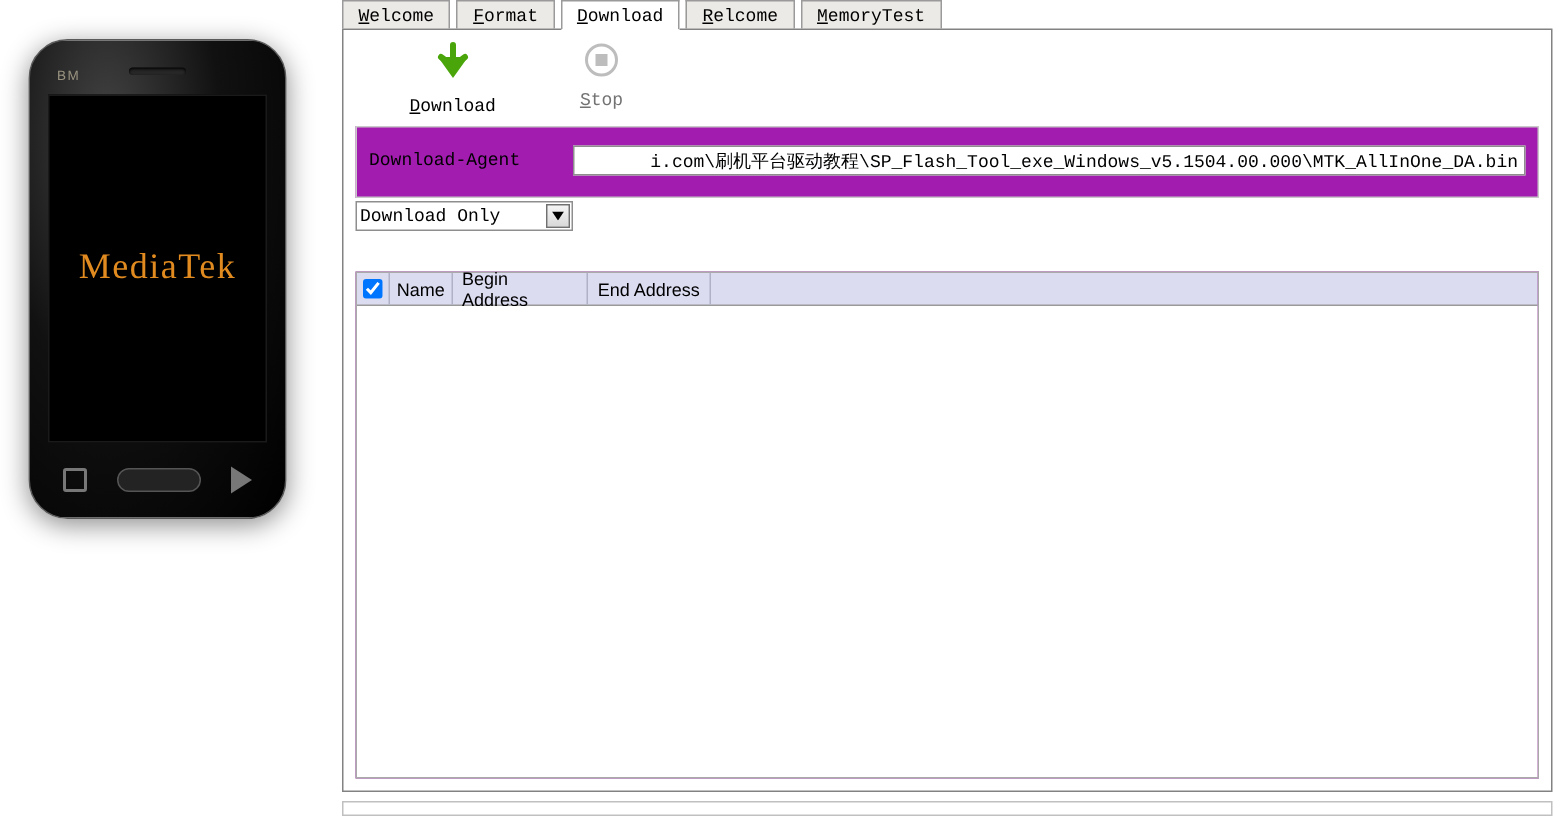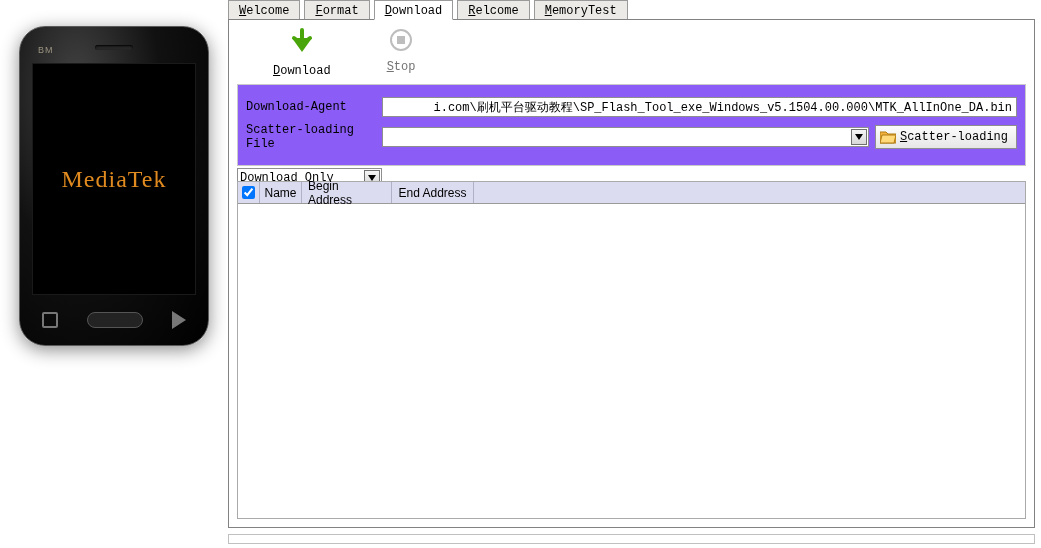--- a/index.html
+++ b/index.html
@@ -20,21 +20,21 @@
     left: 0;
     top: 0;
     width: 226px;
     height: 548px;
     background: #fff;
   }
   .phone {
     position: absolute;
     left: 19px;
     top: 26px;
-    width: 190px;
+    width: 172px;
     height: 320px;
     background: radial-gradient(ellipse at 30% 20%, #444 0%, #111 45%, #000 100%);
     border-radius: 26px;
     box-shadow: 0 4px 18px rgba(0,0,0,0.45);
     border: 1px solid #5a5a5a;
   }
   .phone-top-label {
     position: absolute;
     left: 18px;
     top: 18px;
@@ -188,21 +188,21 @@
     cursor: pointer;
     font-family: "Courier New", monospace;
   }
   .tool-btn .lbl .ul{ text-decoration: underline; }
   .tool-btn.disabled { color:#737373; cursor:default;}
   .icon-download svg{width:28px;height:28px;}
   .icon-stop svg{width:24px;height:24px;}
 
   .group {
     border: 1px solid #c9c9c9;
-    background:#8b5cf6;
+    background:#a21caf;
     padding: 6px 8px 8px 8px;
     position: relative;
     margin-top: 4px;
   }
   .group.second {
     position:absolute;
     left:0;
     right:0;
     top: 153px;
     bottom:0;
@@ -371,39 +371,20 @@
           </span>
           <span class="lbl"><span class="ul">S</span><span>top</span></span>
         </div>
       </div>
 
       <div class="group">
         <div class="row">
           <div class="row-label">Download-Agent</div>
           <input class="text da" type="text" value="i.com\刷机平台驱动教程\SP_Flash_Tool_exe_Windows_v5.1504.00.000\MTK_AllInOne_DA.bin" style="">
         </div>
-        <div class="row">
-          <div class="row-label">Scatter-loading File</div>
-          <div class="scatter-wrap">
-            <div class="dd-btn">
-              <svg viewBox="0 0 8 6">
-                  <path d="M0 0 L8 0 L4 6 Z" fill="#000"></path>
-                </svg>
-            </div>
-          </div>
-          <button class="file-btn">
-            <span class="folder-icon">
-              <svg viewBox="0 0 16 14">
-                  <path d="M0 3 L0 13 L16 13 L16 4 L8 4 L6 2 L0 2 Z" fill="#f3b23e" stroke="#b07a12"></path>
-                  <path d="M1 5 L15 5 L13 13 L-1 13 Z" fill="#ffd97a" stroke="#b07a12" transform="translate(1,0)"></path>
-                </svg>
-            </span>
-            <span><span class="ul">S</span><span>catter-loading</span></span>
-          </button>
-        </div>
       </div>
 
       <div class="mode-select">
         <span>Download Only</span>
         <div class="dd-btn">
           <svg viewBox="0 0 8 6">
               <path d="M0 0 L8 0 L4 6 Z" fill="#000"></path>
             </svg>
         </div>
       </div>

